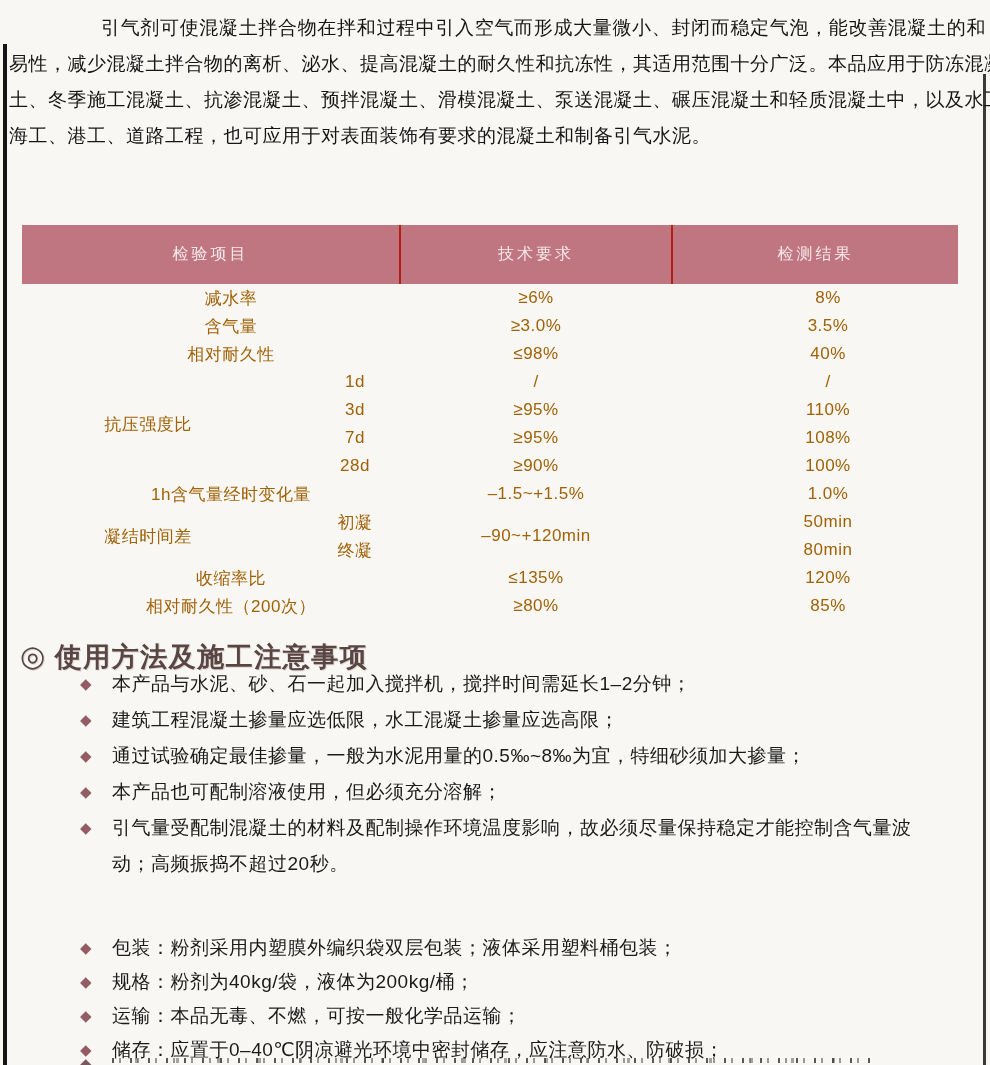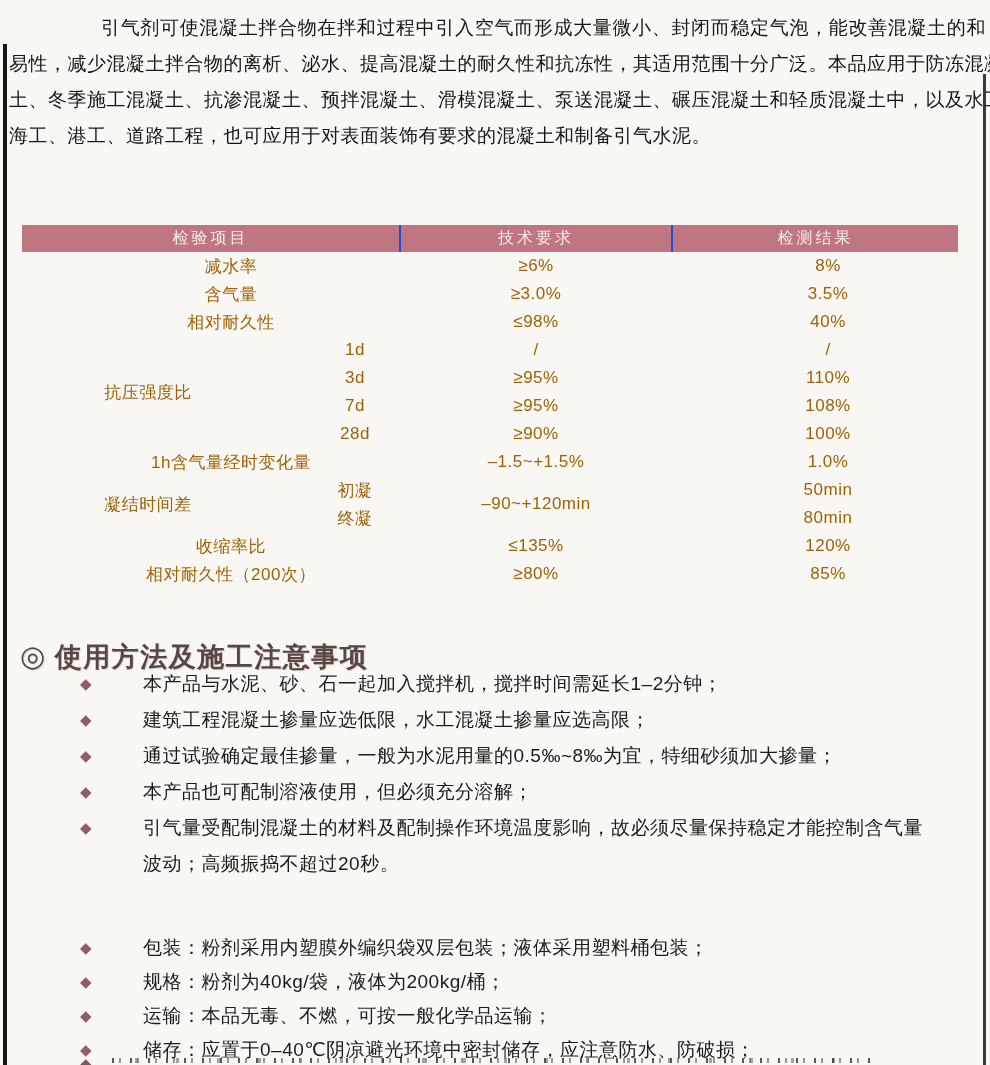--- a/index.html
+++ b/index.html
@@ -28,37 +28,37 @@
   .section-head .marker{font-size:29px;margin-right:8px;font-weight:normal;}
   #head-physical{top:166px;}
   #head-usage{top:631px;margin-top:7px;}
   #head-packing{top:883px;}
 
   
   .spec-table{position:absolute;left:22px;top:225px;width:936px;
     border-collapse:collapse;table-layout:fixed;}
   .spec-table th{
     background:#bf7680;color:#f7e9ea;height:27px;
-    font-size:16px;font-weight:400;letter-spacing:3px;text-align:center;padding:0;}
-  .spec-table th.div{border-left:2px solid #1d4ed8;}
+    font-size:16px;font-weight:400;letter-spacing:3px;text-align:center;padding:16px;}
+  .spec-table th.div{border-left:2px solid #b91c1c;}
   .spec-table td{height:28px;text-align:center;vertical-align:middle;
     font-size:17px;color:#a16207;padding:0;letter-spacing:0.5px;}
   .spec-table td.simple{padding-left:40px;}
   .spec-table td.grp{padding-right:36px;}
   .spec-table td.res{padding-left:26px;}
   .w-item{width:288px}.w-sub{width:90px}.w-req{width:272px}.w-res{width:286px}
 
   
   .bullets{position:absolute;left:80px;color:#1b1b1b;}
   #usage-list{top:666px;width:860px;}
   #packing-list{top:931px;width:880px;}
   .bullet{display:flex;align-items:flex-start;font-size:19px;line-height:36px;}
   #packing-list .bullet{line-height:34px;}
   .bullet .diamond{flex:0 0 32px;font-size:15px;color:#925d64;}
-  .bullet .btext{flex:1;letter-spacing:0.5px;margin-left:31px;}
+  .bullet .btext{flex:1;letter-spacing:0.5px;}
 
   
   .clipped-line{position:absolute;left:80px;top:1056px;width:800px;height:9px;overflow:hidden;}
   .clipped-line .clip-diamond{position:absolute;left:0;top:-1px;font-size:15px;color:#7a5a5e;}
   .clipped-line .clip-marks{position:absolute;left:32px;top:2px;width:760px;height:5px;
     background:
       repeating-linear-gradient(90deg, rgba(60,60,60,0.85) 0 2px, transparent 2px 7px,
         rgba(100,100,100,0.65) 7px 9px, transparent 9px 18px),
       repeating-linear-gradient(90deg, transparent 0 23px, rgba(80,80,80,0.5) 23px 26px, transparent 26px 41px);}
 </style>

